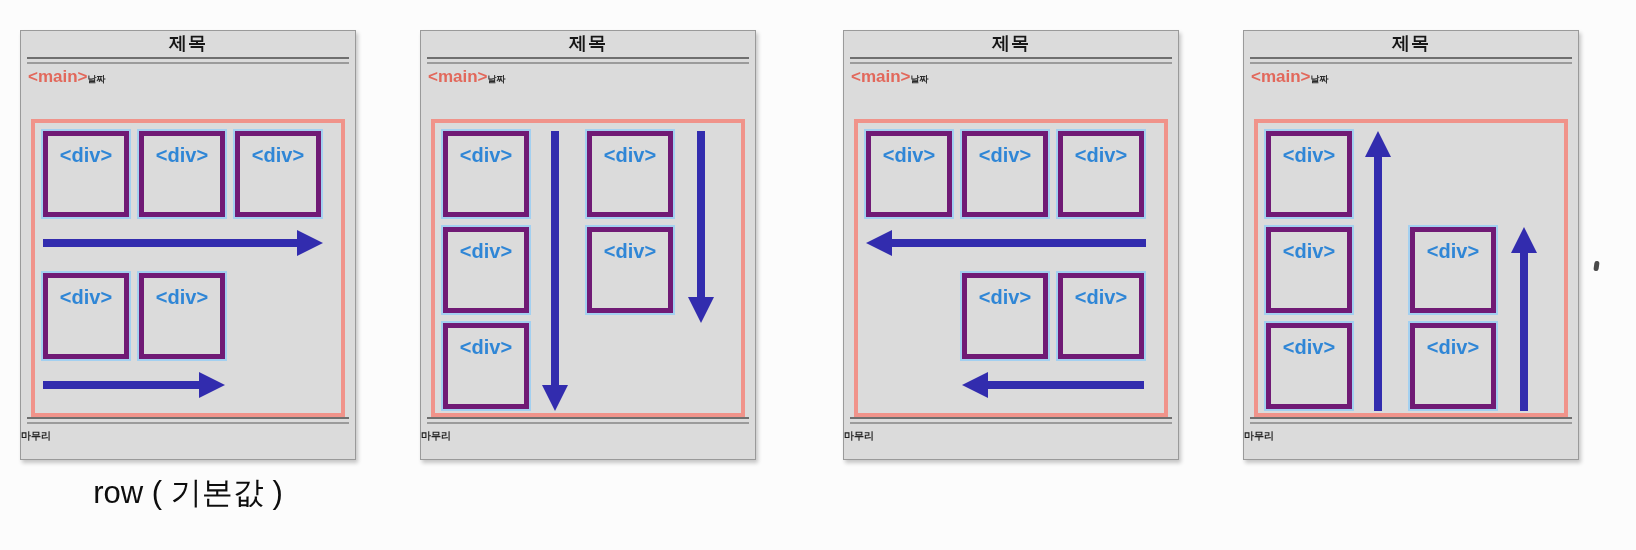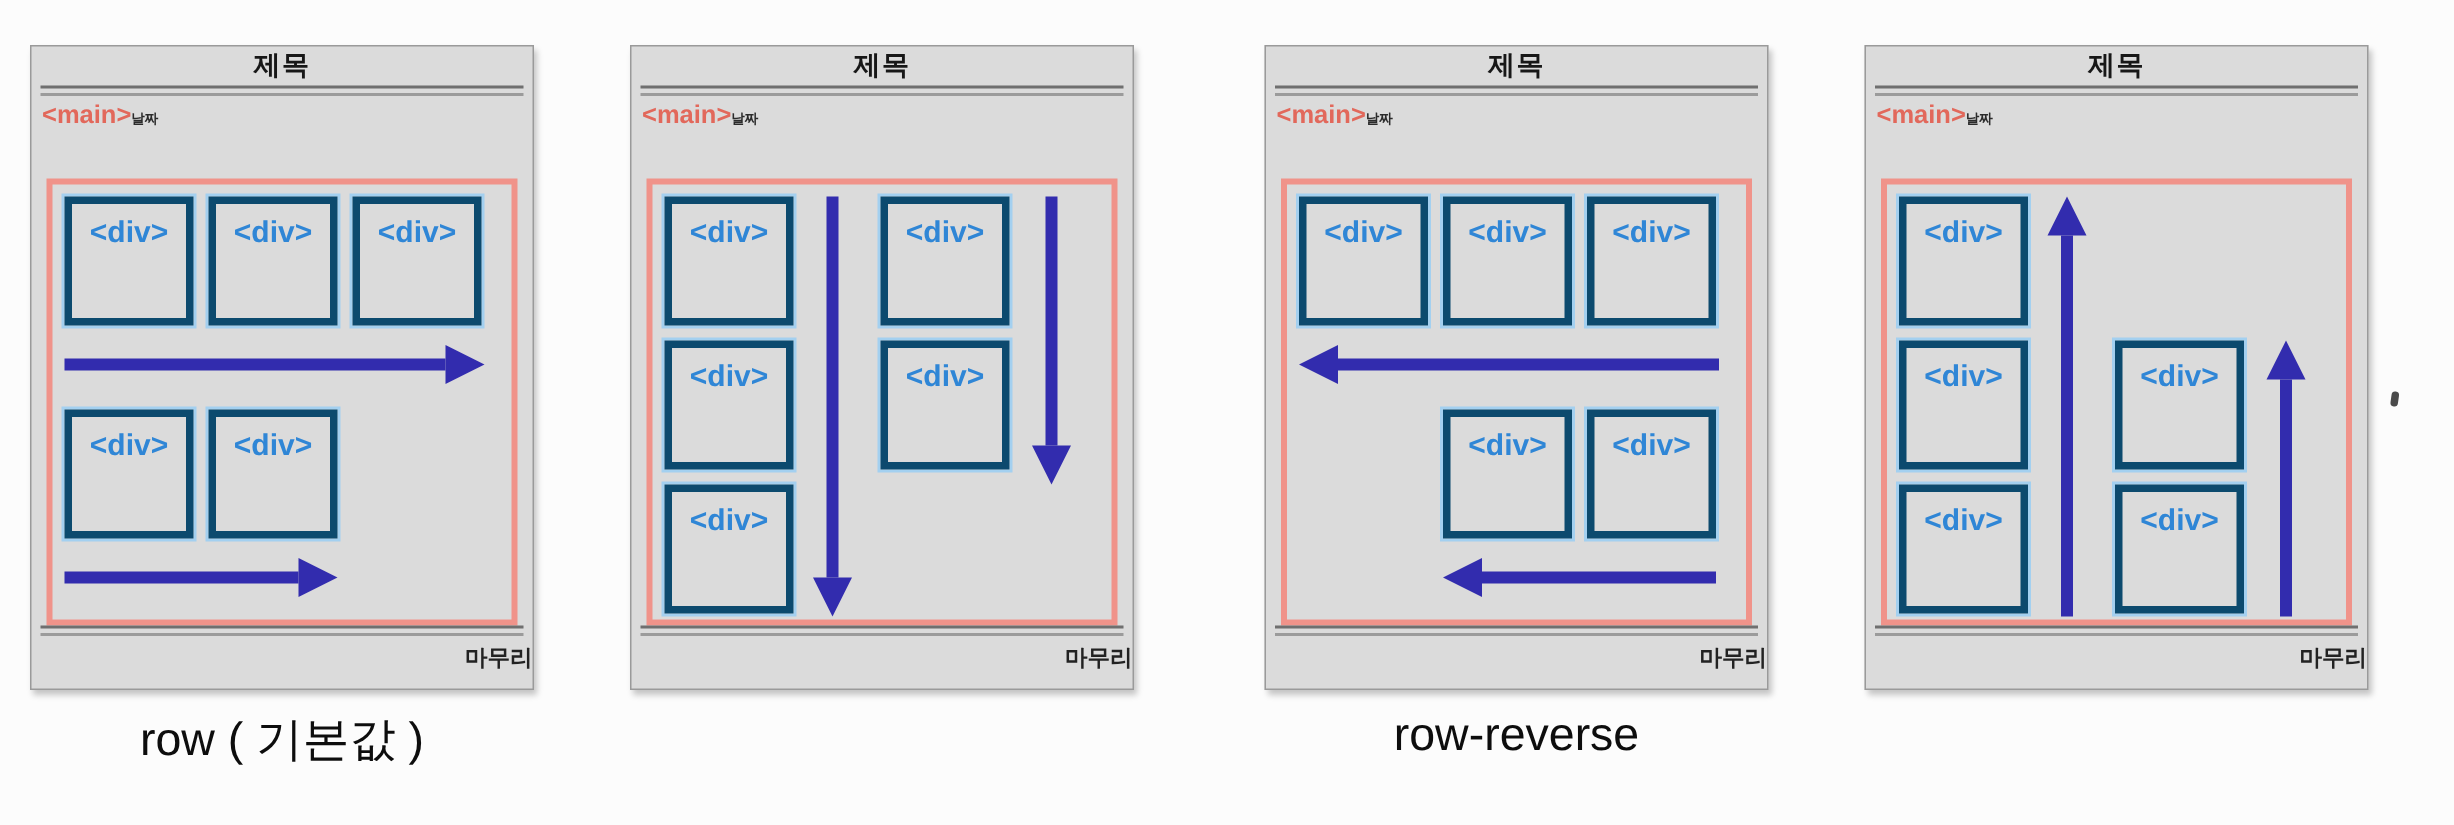--- a/index.html
+++ b/index.html
@@ -27,21 +27,21 @@
     padding:0 7px;height:21px;
   }
   .main-tag{color:#e2685b;font-weight:bold;font-size:17px;line-height:17px;}
   .date-label{font-size:9px;font-weight:bold;color:#2b2b2b;line-height:12px;margin-top:24px;}
   .main-box{
     position:absolute;left:10px;right:10px;top:88px;bottom:42px;
     border:4px solid #f0938a;
   }
   .divbox{
     position:absolute;width:76px;height:76px;box-sizing:content-box;
-    border:5px solid #0c4a6e;box-shadow:0 0 0 2px #a3d0f0;
+    border:5px solid #701a75;box-shadow:0 0 0 2px #a3d0f0;
     background:#dbdbdb;color:#2f86d6;font-weight:bold;font-size:20px;
     text-align:center;line-height:38px;
   }
   .arrow{position:absolute;background:#322cae;}
   .arrow.h{height:8px;}
   .arrow.v{width:8px;}
   .arrow::after{content:"";position:absolute;width:0;height:0;}
   .arrow.right::after{
     left:100%;top:50%;transform:translateY(-50%);
     border-left:26px solid #322cae;border-top:13px solid transparent;border-bottom:13px solid transparent;
@@ -53,21 +53,21 @@
   .arrow.down::after{
     top:100%;left:50%;transform:translateX(-50%);
     border-top:26px solid #322cae;border-left:13px solid transparent;border-right:13px solid transparent;
   }
   .arrow.up::after{
     bottom:100%;left:50%;transform:translateX(-50%);
     border-bottom:26px solid #322cae;border-left:13px solid transparent;border-right:13px solid transparent;
   }
   .card-footer{position:absolute;left:0;right:0;bottom:0;height:42px;}
   .footer-label{
-    text-align:right;font-size:15px;font-weight:bold;color:#222;margin-top:5px;
+    text-align:left;font-size:10px;font-weight:bold;color:#222;margin-top:5px;
   }
   .card-label{
     position:absolute;top:472px;left:0;width:336px;text-align:center;
     font-weight:normal;font-size:31px;color:#0d0d0d;
   }
   .stray-mark{
     position:absolute;left:1594px;top:261px;width:5px;height:10px;
     background:#4a4a4a;border-radius:3px;transform:rotate(8deg);
   }
 </style>
@@ -138,21 +138,20 @@
       <div class="arrow h left" style="left:34px;top:116px;width:254px"></div>
       <div class="divbox" style="left:104px;top:150px">&lt;div&gt;</div>
       <div class="divbox" style="left:200px;top:150px">&lt;div&gt;</div>
       <div class="arrow h left" style="left:130px;top:258px;width:156px"></div>
     </div>
     <div class="card-footer">
       <div class="hr-double"></div>
       <div class="footer-label">마무리</div>
     </div>
   </div>
-  <div class="card-label">row-reverse</div>
 </div>
 
 <div class="panel" style="left:1243px">
   <div class="card">
     <div class="card-title">제목</div>
     <div class="hr-double"></div>
     <div class="main-row">
       <span class="main-tag">&lt;main&gt;</span>
       <span class="date-label">날짜</span>
     </div>

